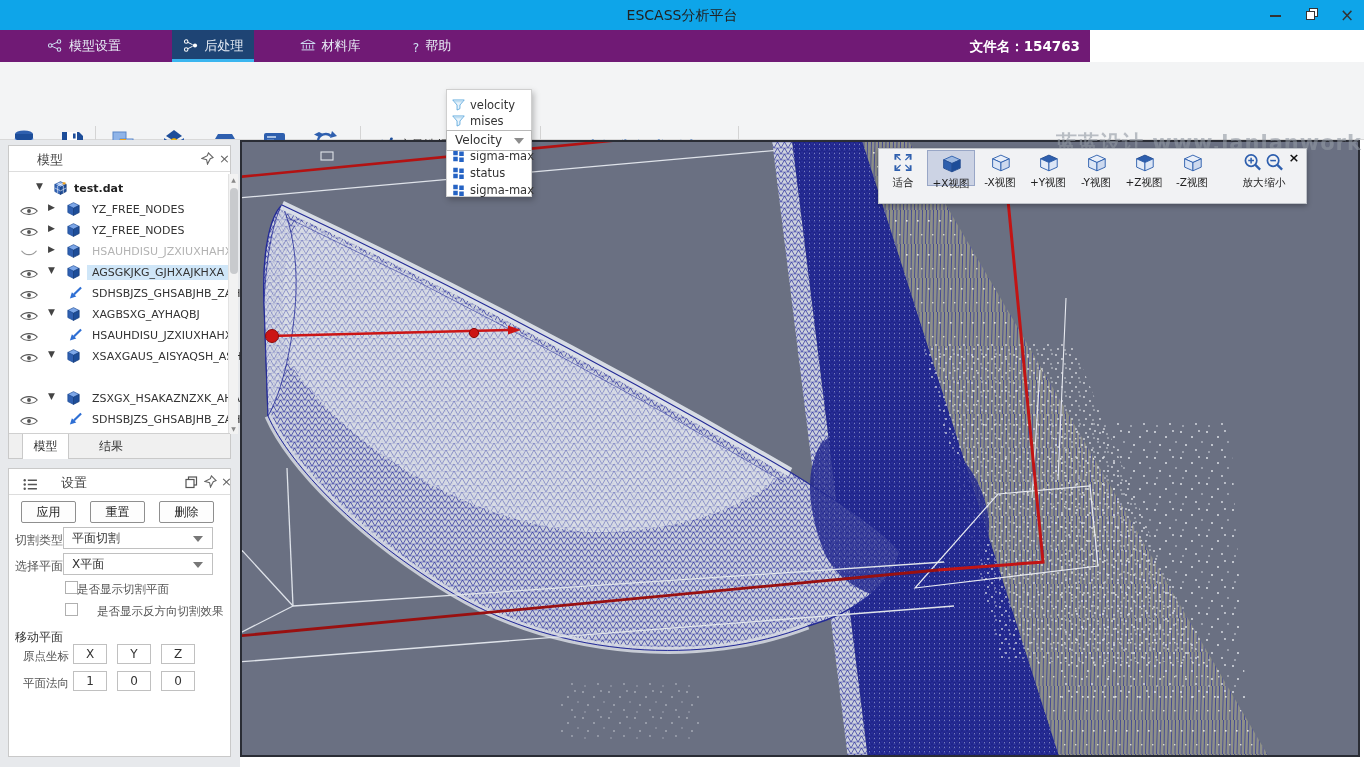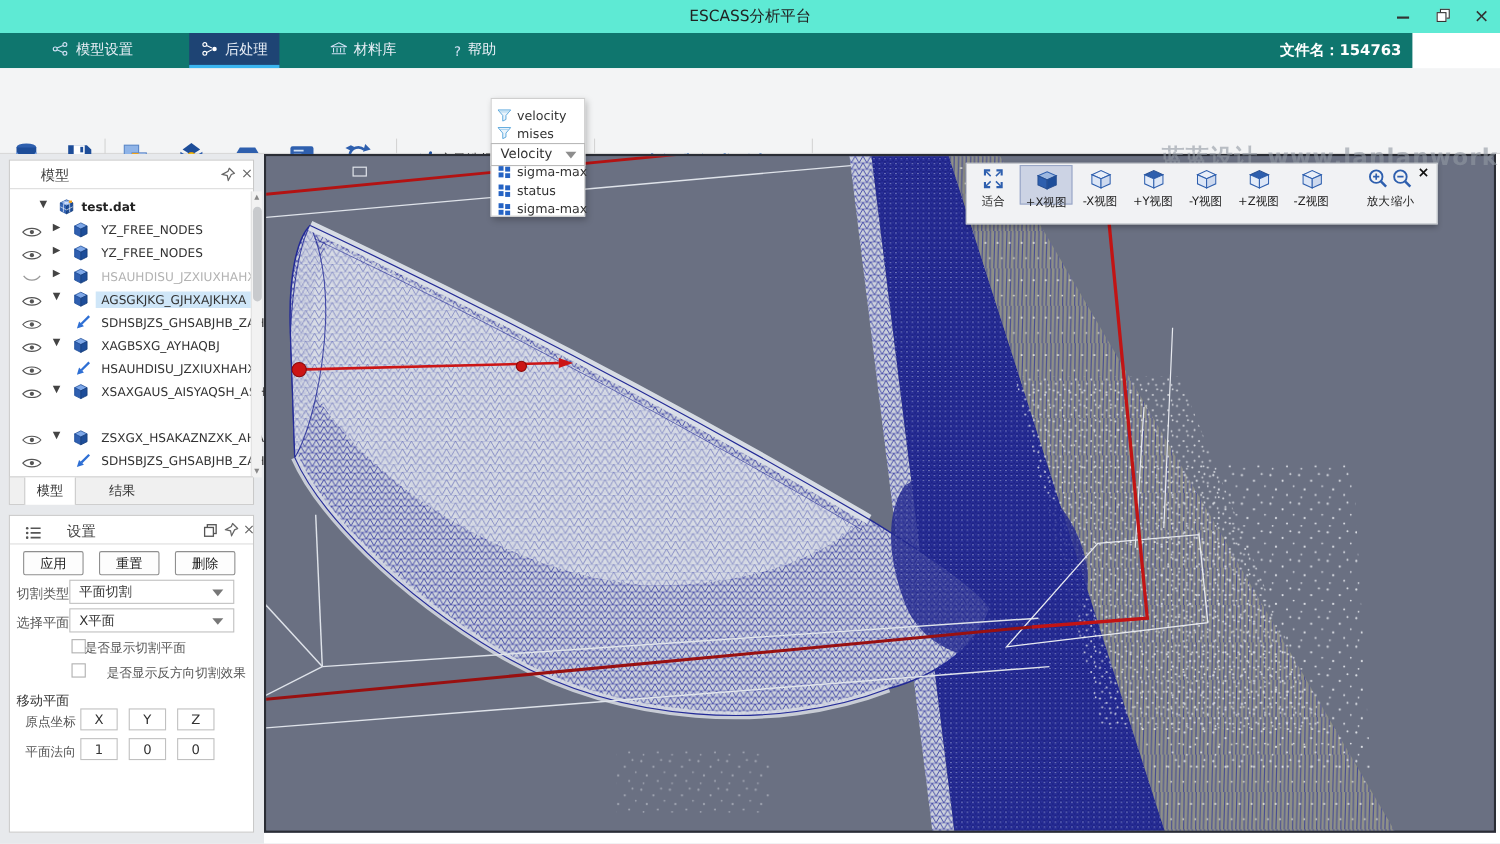--- a/index.html
+++ b/index.html
@@ -1,26 +1,26 @@
 <!DOCTYPE html>
 <html><head>
 <meta charset="utf-8">
 <style>
   * { box-sizing: border-box; margin:0; padding:0; }
   html,body { width:1364px; height:767px; overflow:hidden; background:#fff;
     font-family:"DejaVu Sans","Liberation Sans",sans-serif; }
   .abs { position:absolute; }
   
-  #titlebar { left:0; top:0; width:1364px; height:30px; background:#5eead4; }
+  #titlebar { left:0; top:0; width:1364px; height:30px; background:#0ea5e9; }
   #title { width:100%; text-align:center; line-height:30px; font-size:14px; color:#222; }
   .winbtn { top:0; width:26px; height:30px; text-align:center; line-height:30px; font-size:15px; color:#333; cursor:default; }
   #btn-min span { display:inline-block; width:11px; border-top:2px solid #333; vertical-align:middle; }
   #btn-restore .sq { position:absolute; border:1.4px solid #333; width:9px; height:9px; background:#fff; }
   
-  #menubar { left:0; top:30px; width:1284px; height:32px; background:#0f766e; }
+  #menubar { left:0; top:30px; width:1090px; height:32px; background:#701a75; }
   .menu-item { top:0; height:32px; color:#e8eef6; font-size:13px; line-height:32px; text-align:center; cursor:pointer; }
   .menu-item .mi-ic { display:inline-block; vertical-align:-2px; margin-right:6px; }
   .menu-item.active { background:#1e4474; }
   .menu-item.active .underline { position:absolute; left:0; right:0; bottom:0; height:3px; background:#3ab5ef; }
   #menu-filename { top:0; right:10px; height:32px; line-height:32px; color:#fff; font-size:13.5px; font-weight:bold; }
   
   #toolbar { left:0; top:62px; width:1364px; height:78px; background:#f3f4f5; border-bottom:1px solid #d9d9d9; }
   .tsep { top:64px; width:1px; height:74px; background:#d4d4d4; }
   .glabel { top:124px; height:15px; font-size:11px; color:#9a9a9a; text-align:center; border-top:1px solid #e0e0e0; padding-top:2px; }
   .tbtn { top:66px; width:46px; text-align:center; cursor:pointer; }

